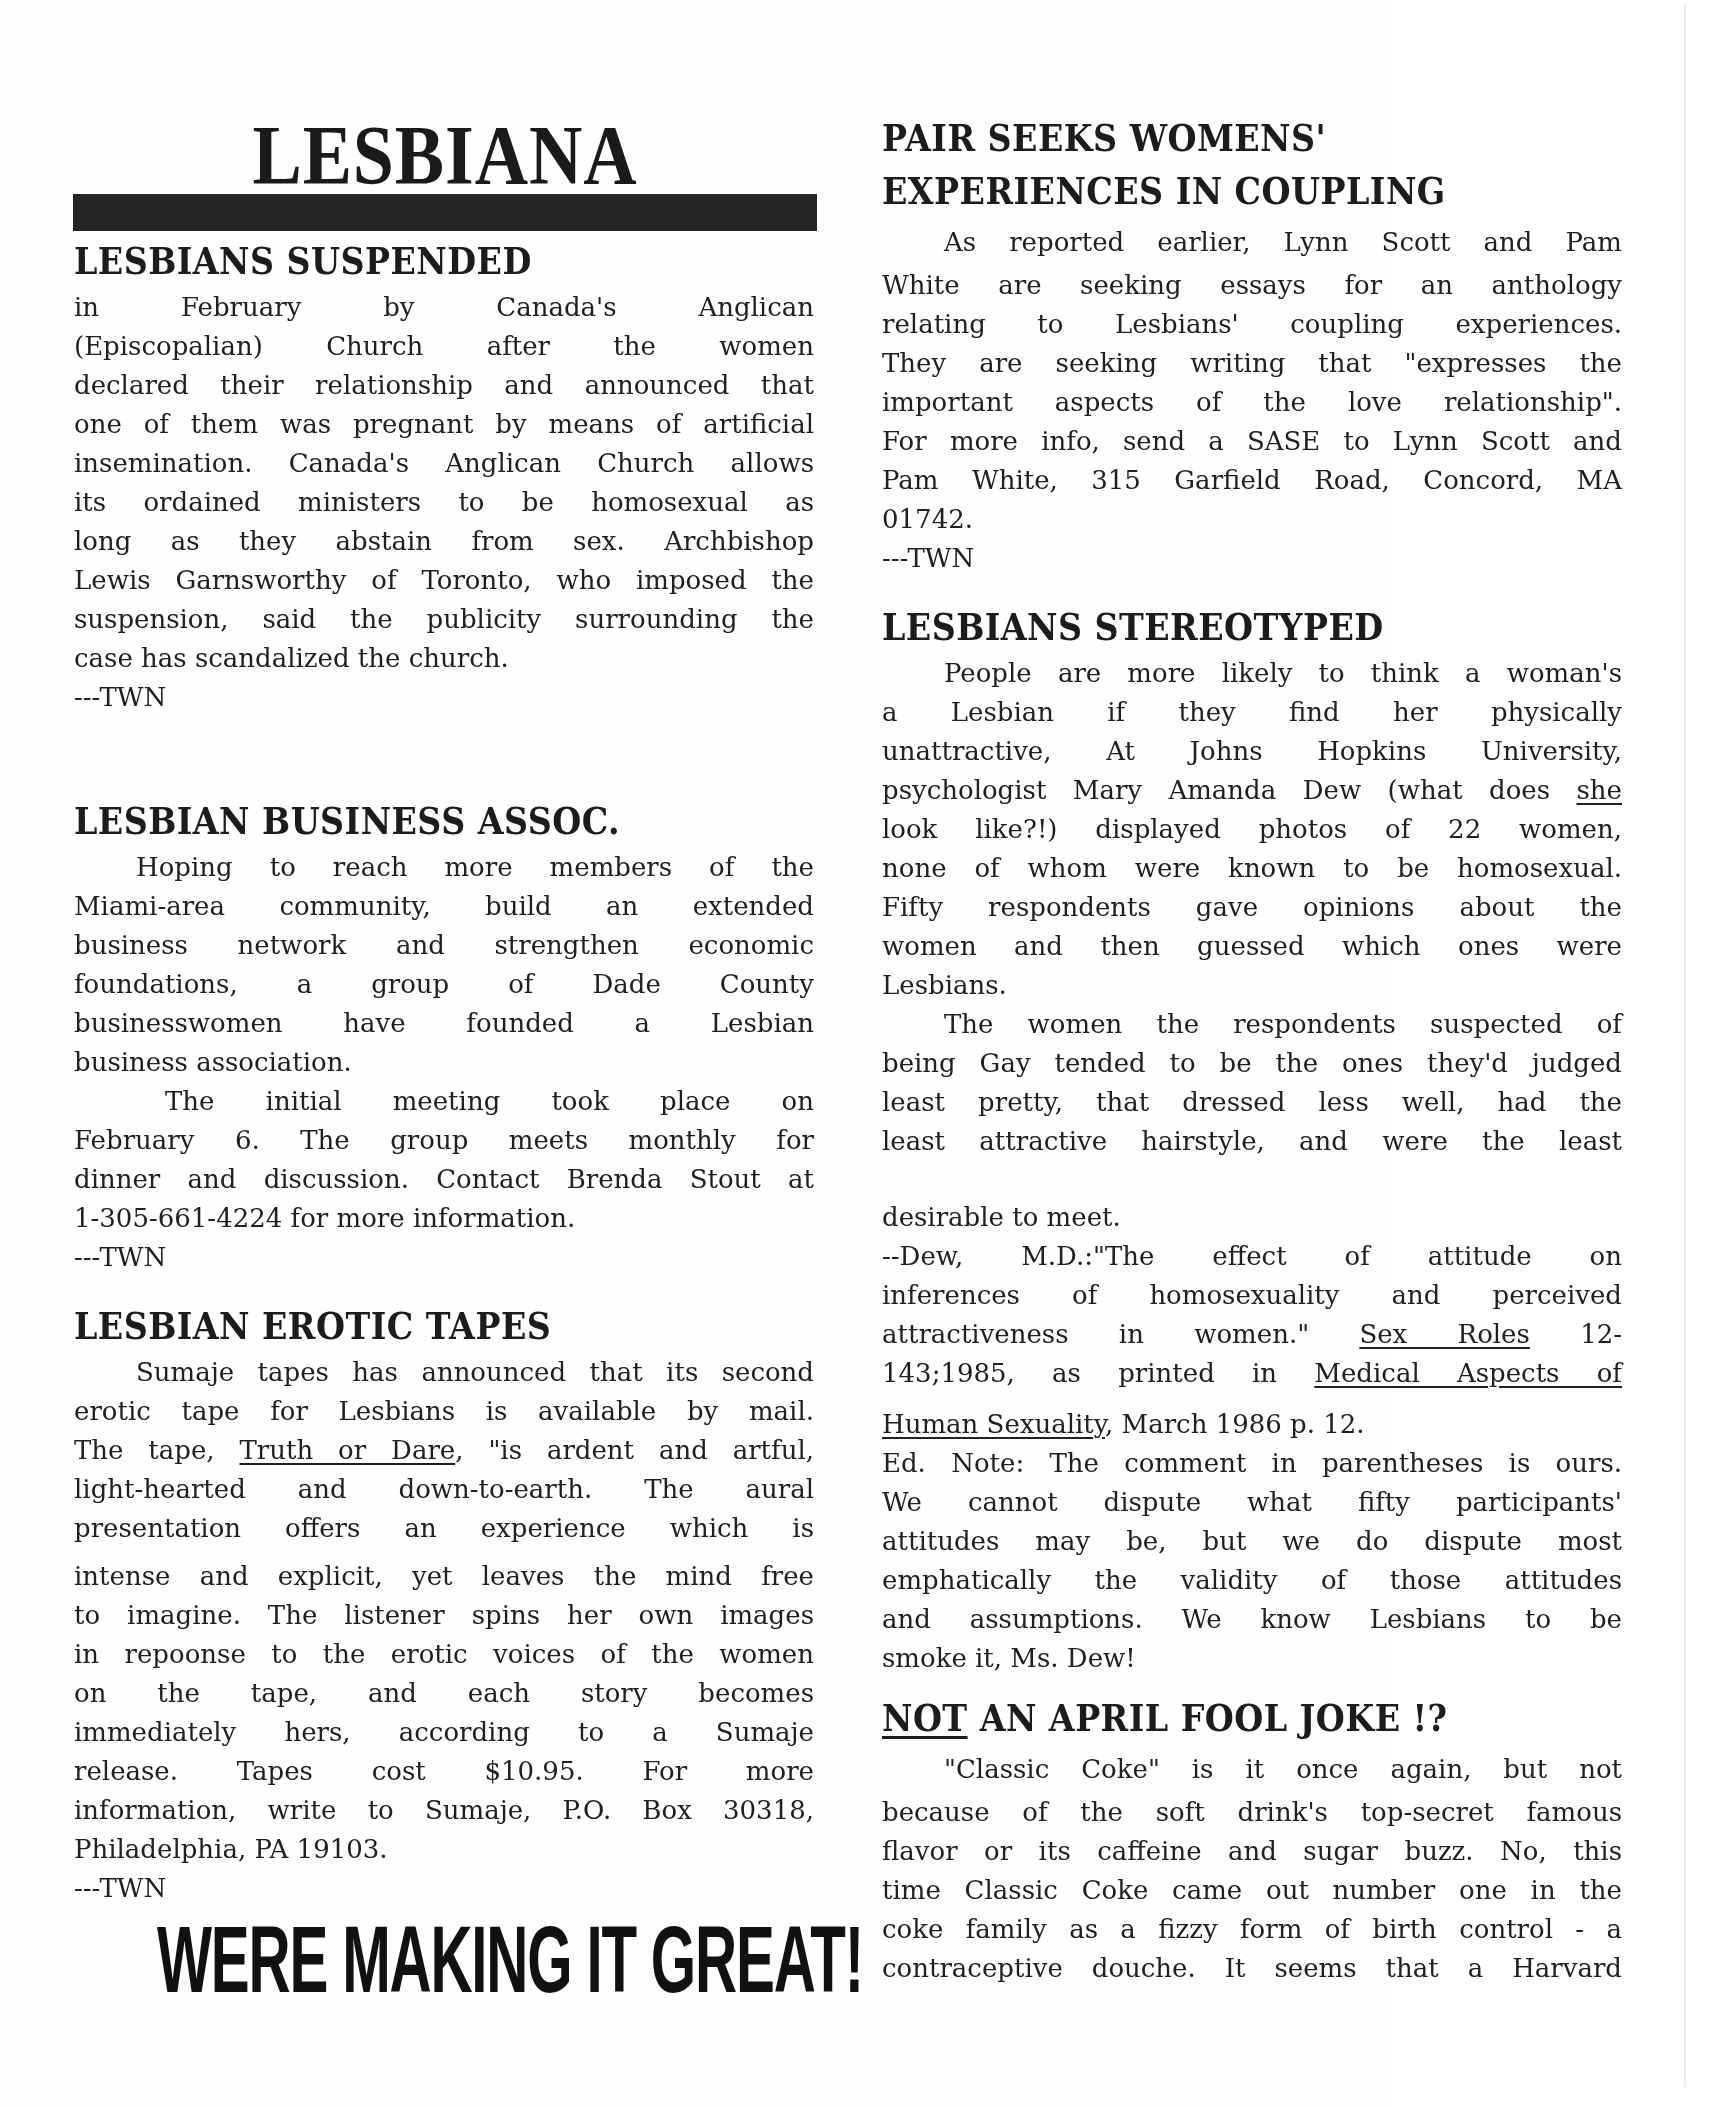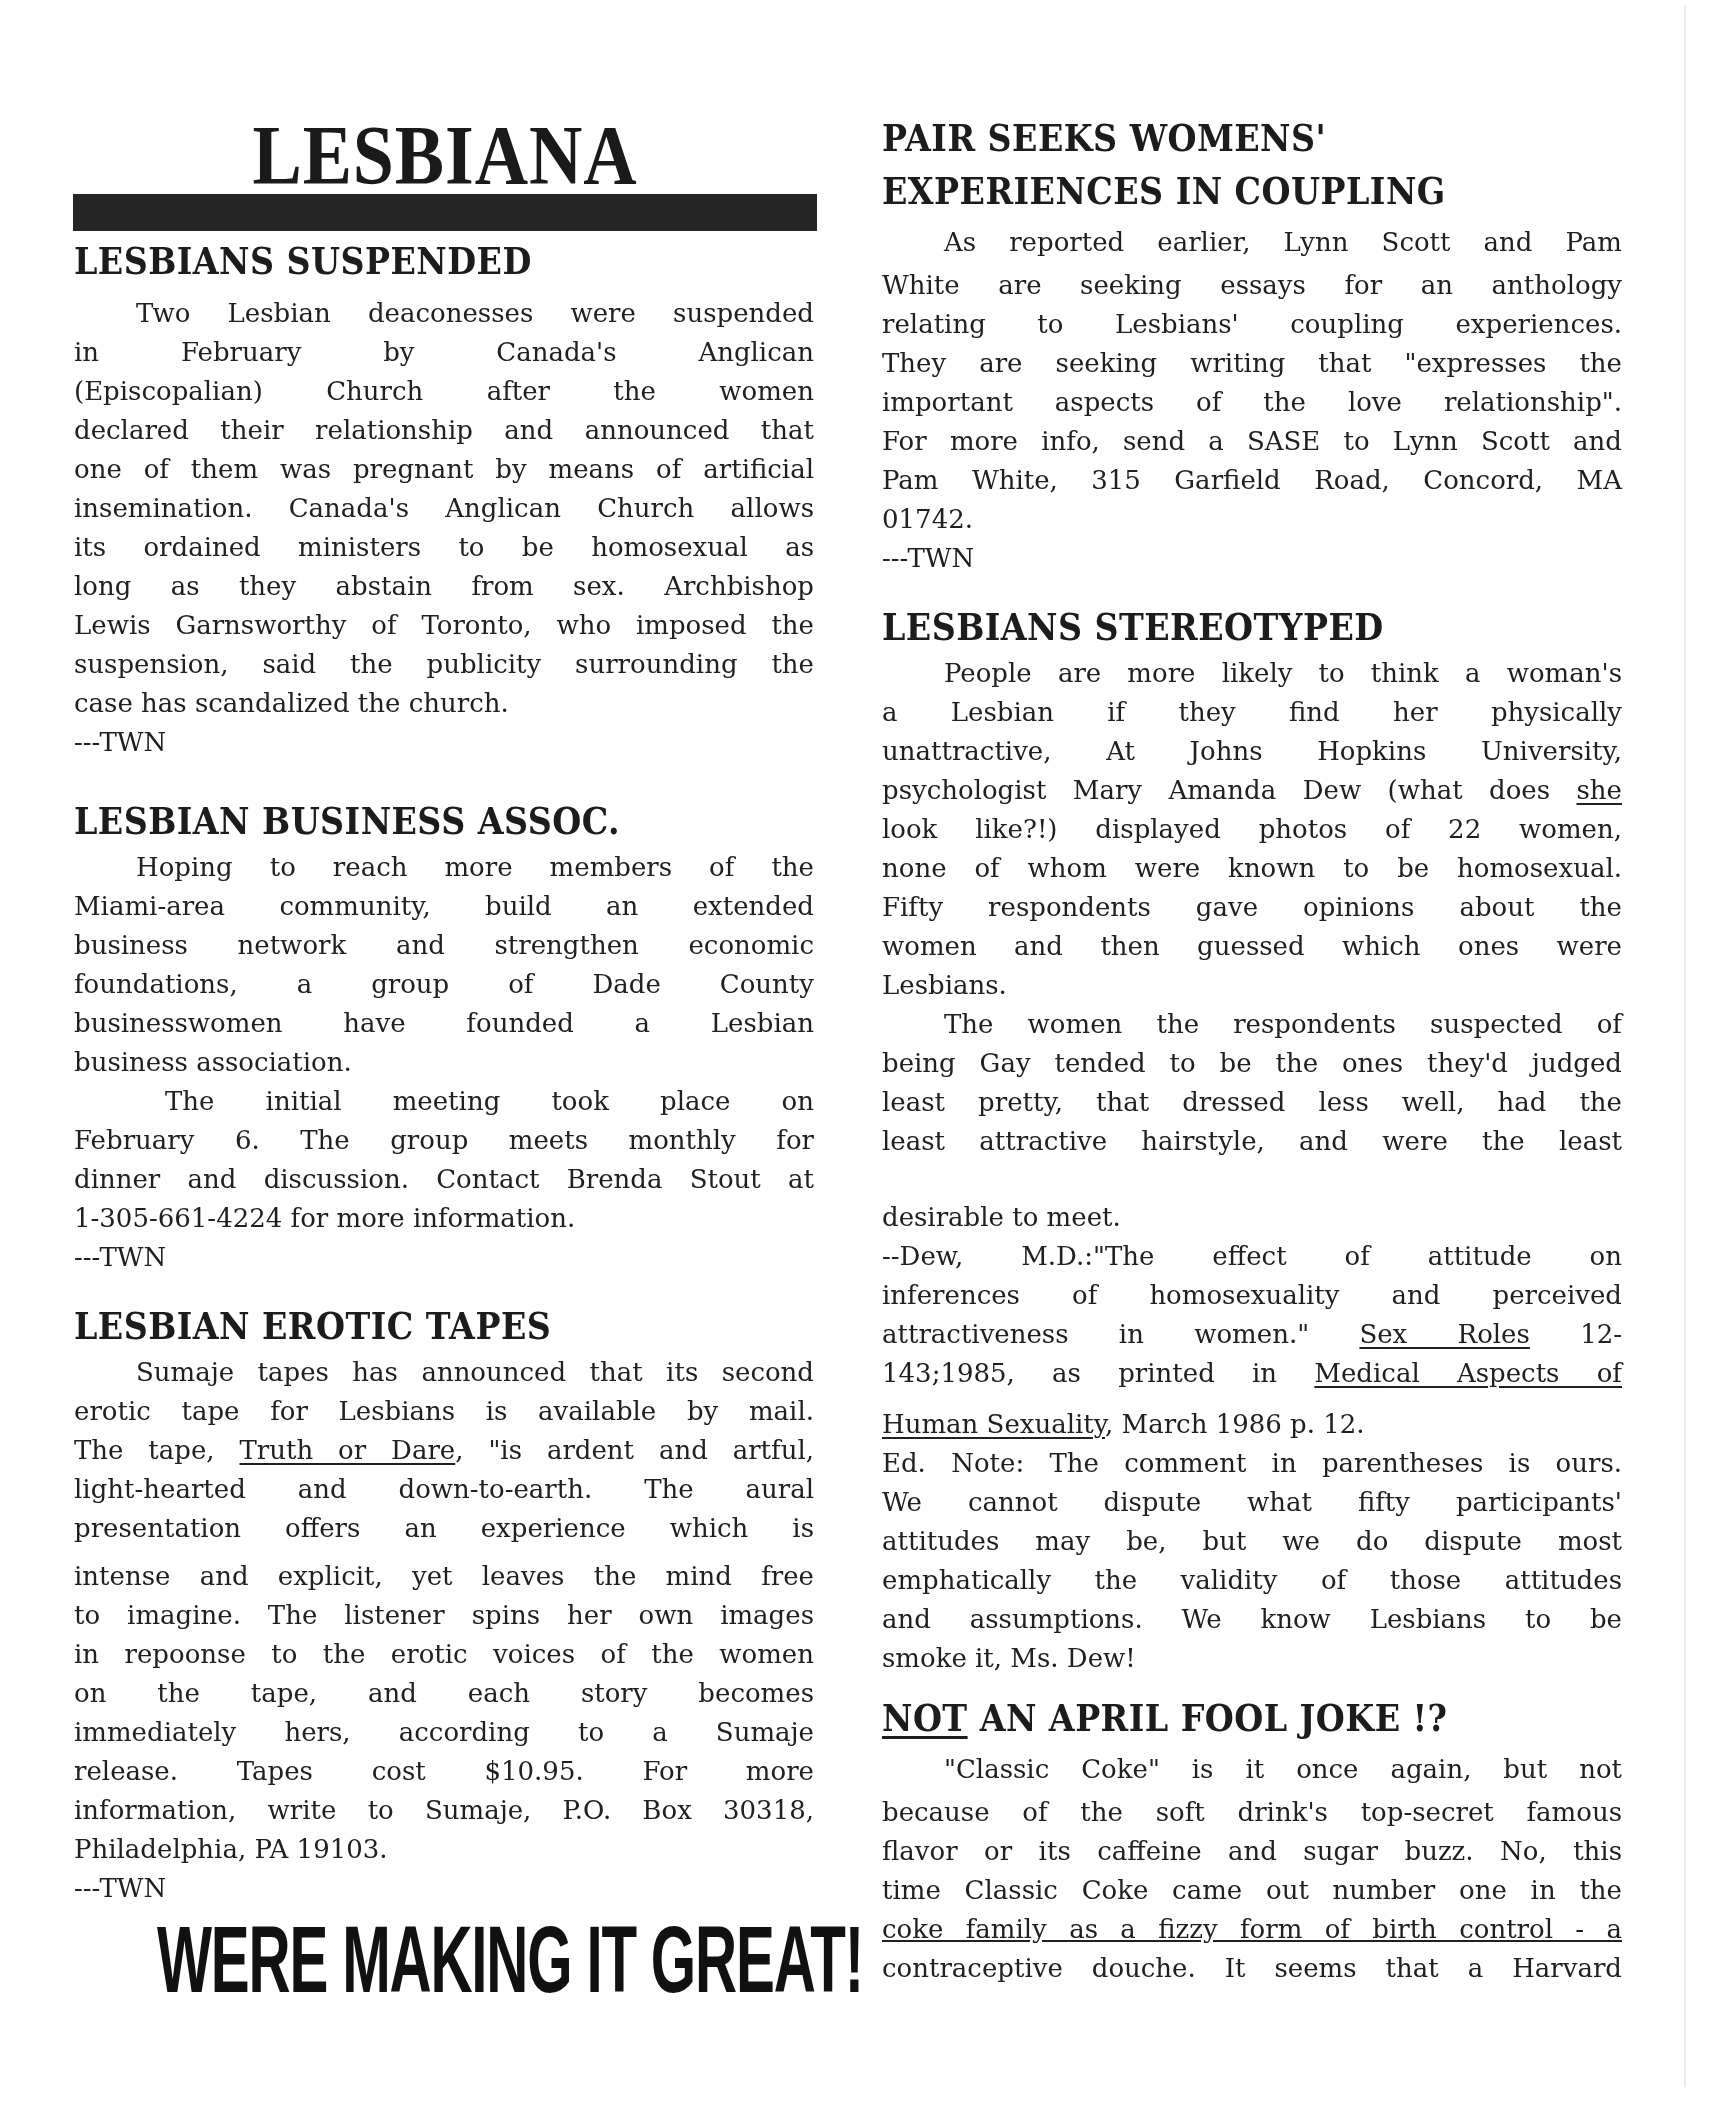--- a/index.html
+++ b/index.html
@@ -52,21 +52,20 @@
 <div class="page">
   <div class="scan-edge"></div>
 
   <div class="masthead-title">LESBIANA</div>
   <div class="masthead-bar"></div>
 
   <div class="col col-left">
 
     <div class="block" style="top:235px">
       <div class="heading">LESBIANS SUSPENDED</div>
-      <div class="line indent gap-top" style="display: block;">Two Lesbian deaconesses were suspended</div>
       <div class="line" style="display: block;">in February by Canada's Anglican</div>
       <div class="line" style="display: block;">(Episcopalian) Church after the women</div>
       <div class="line" style="display: block;">declared their relationship and announced that</div>
       <div class="line" style="display: block;">one of them was pregnant by means of artificial</div>
       <div class="line" style="display: block;">insemination. Canada's Anglican Church allows</div>
       <div class="line" style="display: block;">its ordained ministers to be homosexual as</div>
       <div class="line" style="display: block;">long as they abstain from sex. Archbishop</div>
       <div class="line" style="display: block;">Lewis Garnsworthy of Toronto, who imposed the</div>
       <div class="line" style="display: block;">suspension, said the publicity surrounding the</div>
       <div class="line last" style="display: block;">case has scandalized the church.</div>
@@ -153,18 +152,18 @@
       <div class="line" style="display: block;">and assumptions. We know Lesbians to be</div>
       <div class="line last" style="display: block;">smoke it, Ms. Dew!</div>
     </div>
 
     <div class="block" style="top:1692px">
       <div class="heading"><u>NOT</u><span> AN APRIL FOOL JOKE !?</span></div>
       <div class="line indent" style="height: 48px; line-height: 48px; display: block;">"Classic Coke" is it once again, but not</div>
       <div class="line" style="display: block;">because of the soft drink's top-secret famous</div>
       <div class="line" style="display: block;">flavor or its caffeine and sugar buzz. No, this</div>
       <div class="line" style="display: block;">time Classic Coke came out number one in the</div>
-      <div class="line" style="display: block; text-decoration: underline;">coke family as a fizzy form of birth control - a</div>
+      <div class="line" style="display: block;">coke family as a fizzy form of birth control - a</div>
       <div class="line" style="display: block;">contraceptive douche. It seems that a Harvard</div>
     </div>
   </div>
 </div>
 
 
 </body></html>

